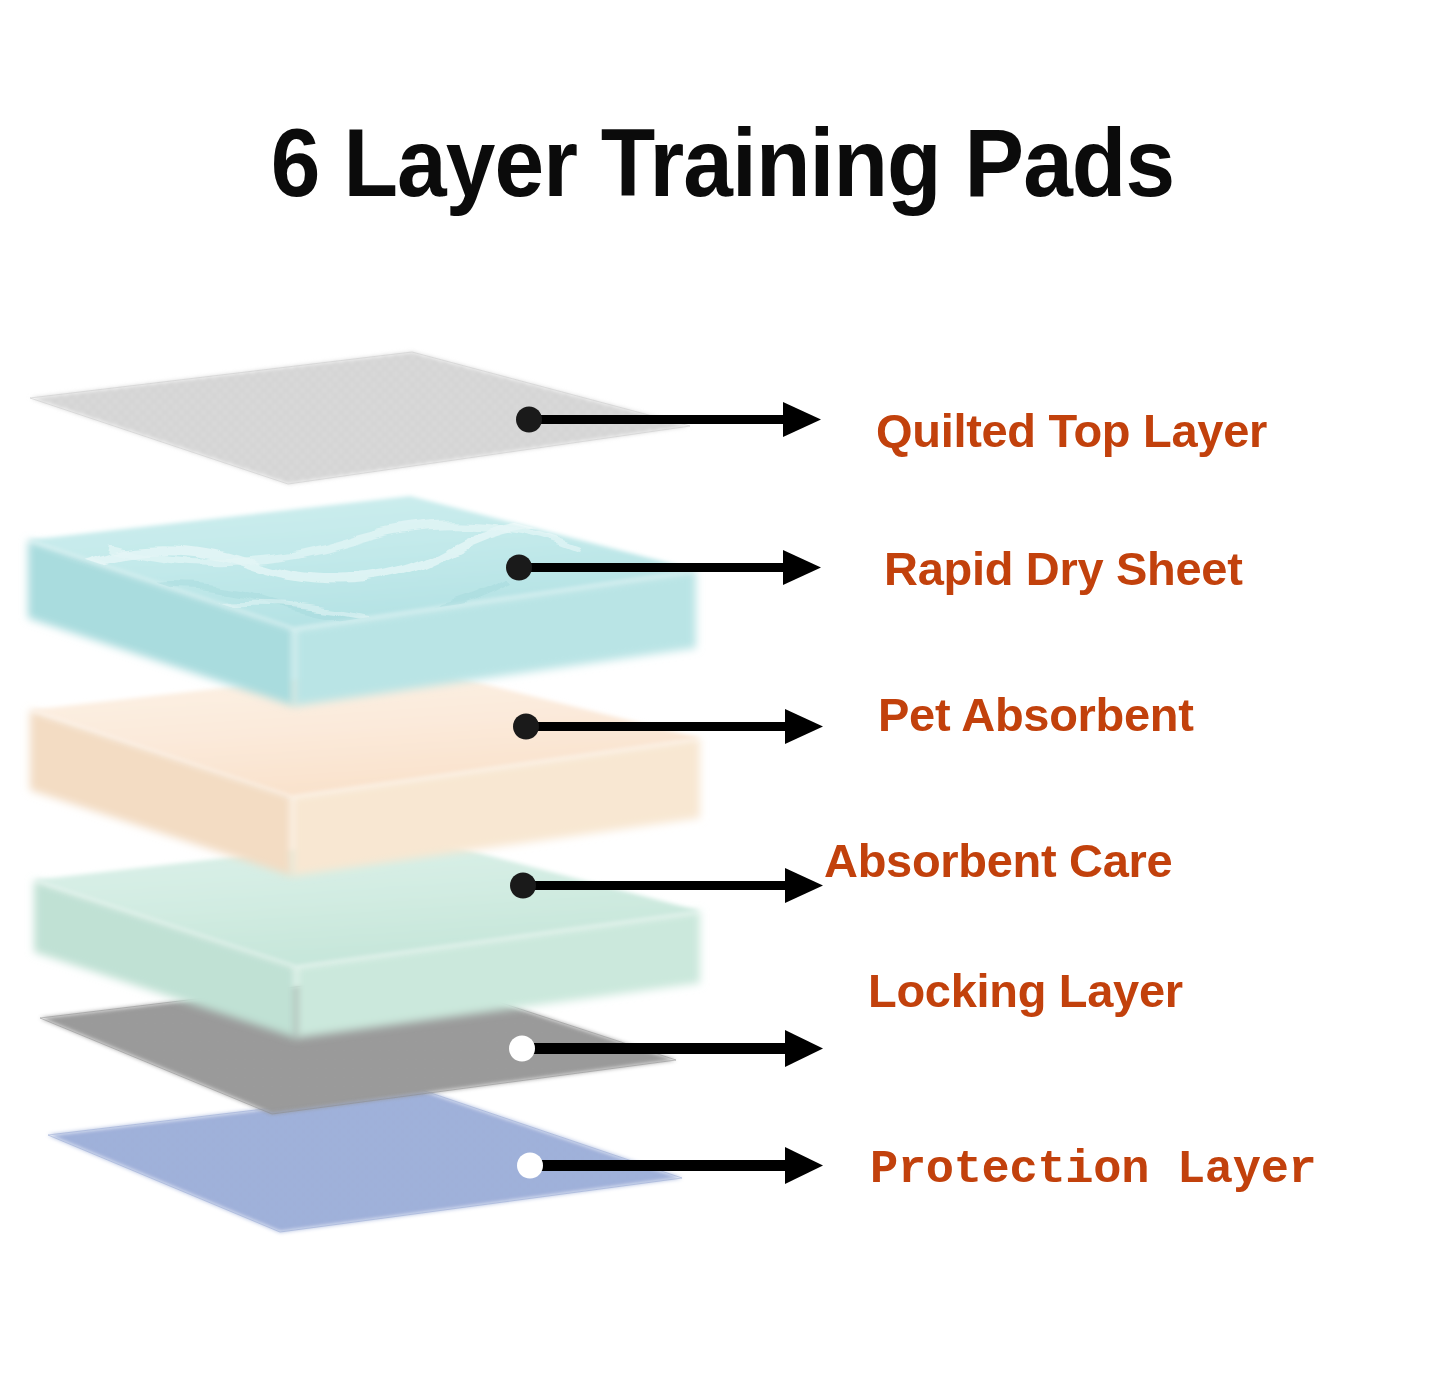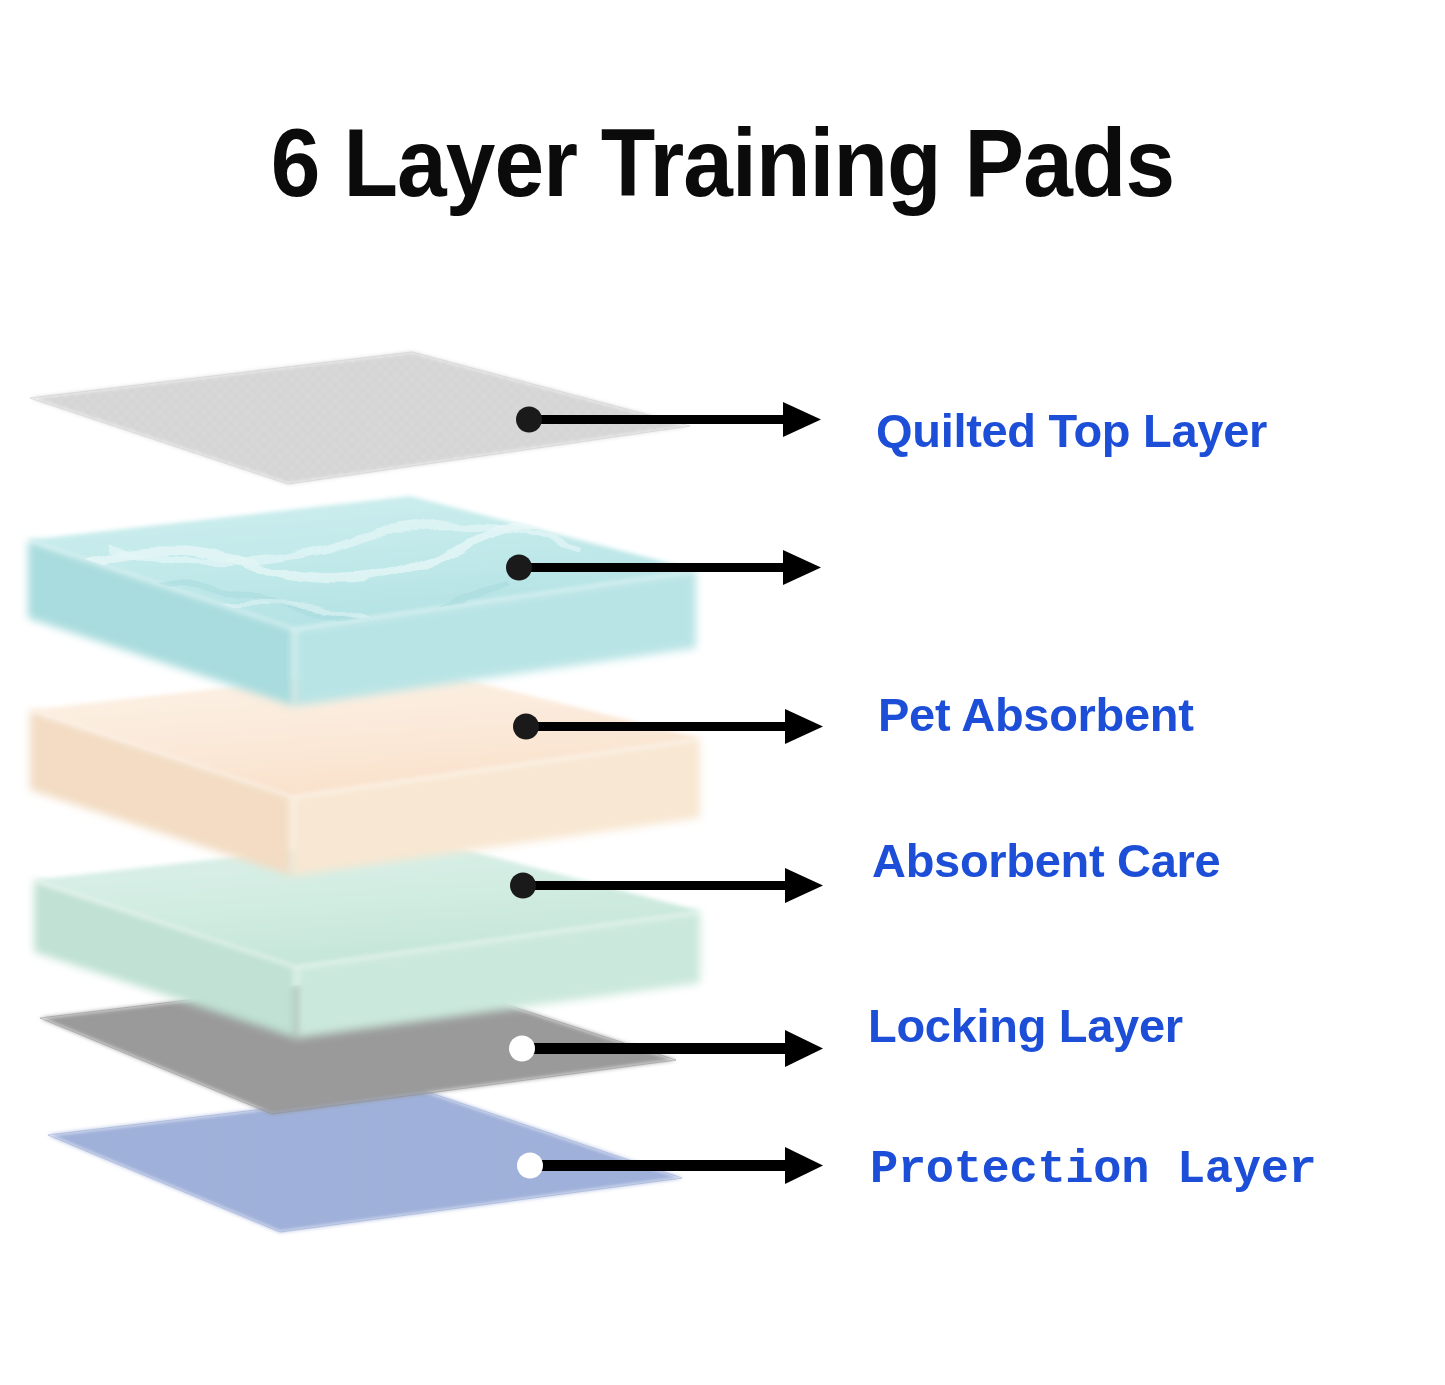--- a/index.html
+++ b/index.html
@@ -48,21 +48,21 @@
   }
   #stack svg { display: block; }
 
   
   .layer-label {
     position: absolute;
     font-family: "Liberation Sans", sans-serif;
     font-weight: bold;
     font-size: 47px;
     line-height: 52px;
-    color: #1d4ed8;
+    color: #c2410c;
     white-space: nowrap;
     letter-spacing: -0.3px;
   }
 </style>
 </head>
 <body>
 
 <div id="stage">
 
   <div id="title">6 Layer Training Pads</div>
@@ -203,22 +203,23 @@
           <rect x="524" y="830" width="265" height="11"></rect>
           <circle cx="530" cy="835.5" r="13" fill="#ffffff"></circle>
           <path d="M785 817 L823 835.5 L785 854 Z"></path>
         </g>
       </g>
     </svg>
   </div>
 
   <div class="layer-label" style="left:876px; top:405px;">Quilted Top Layer</div>
 
+  <div class="layer-label" style="left:884px; top:543px;">Rapid Dry Sheet</div>
 
   <div class="layer-label" style="left:878px; top:689px;">Pet Absorbent</div>
 
-  <div class="layer-label" style="left:872px; top:835px;text-align:right;">Absorbent Care</div>
-
-  <div class="layer-label" style="left:868px; top:965px;margin-top:35px;">Locking Layer</div>
+  <div class="layer-label" style="left:824px; top:835px;text-align:right;">Absorbent Care</div>
+
+  <div class="layer-label" style="left:868px; top:965px;">Locking Layer</div>
 
   <div class="layer-label" style="left:870px; top:1144px;font-family:Liberation Mono, monospace;">Protection Layer</div>
 
 </div>
 
 </body></html>

